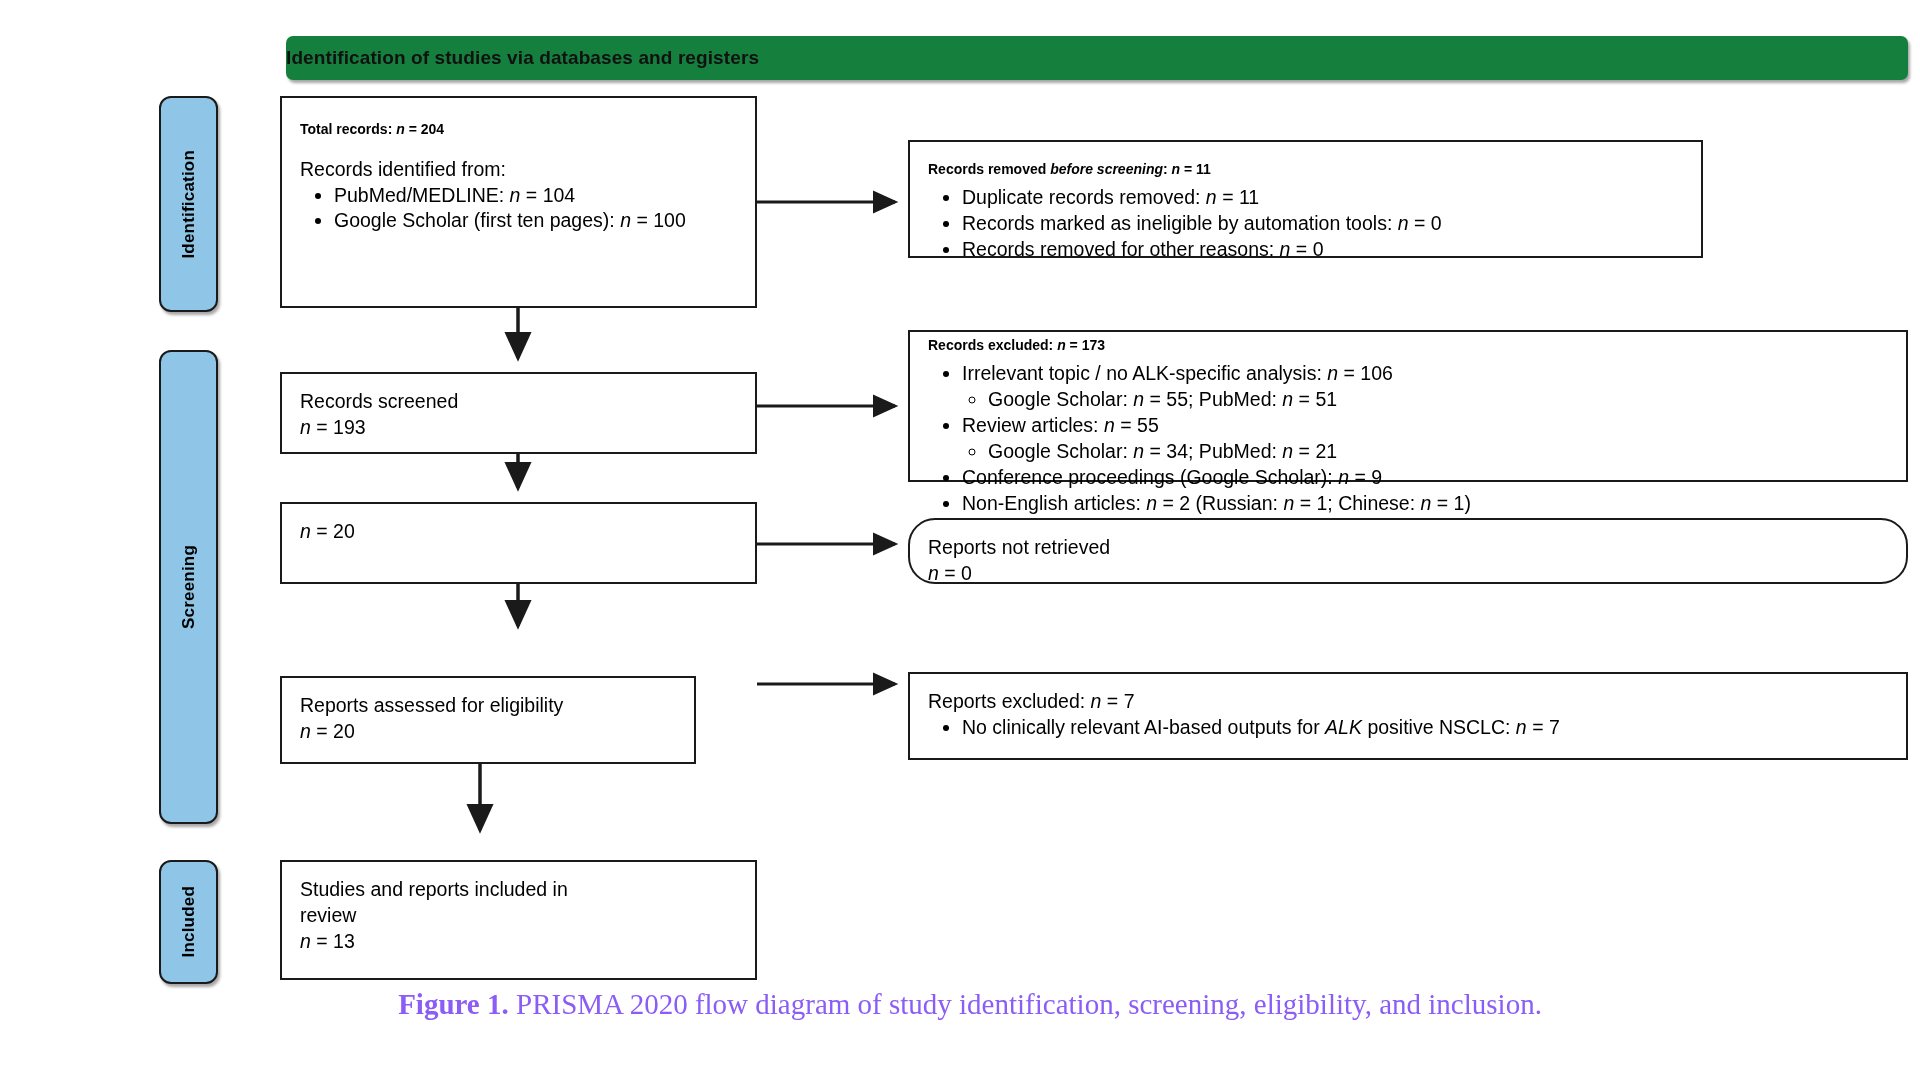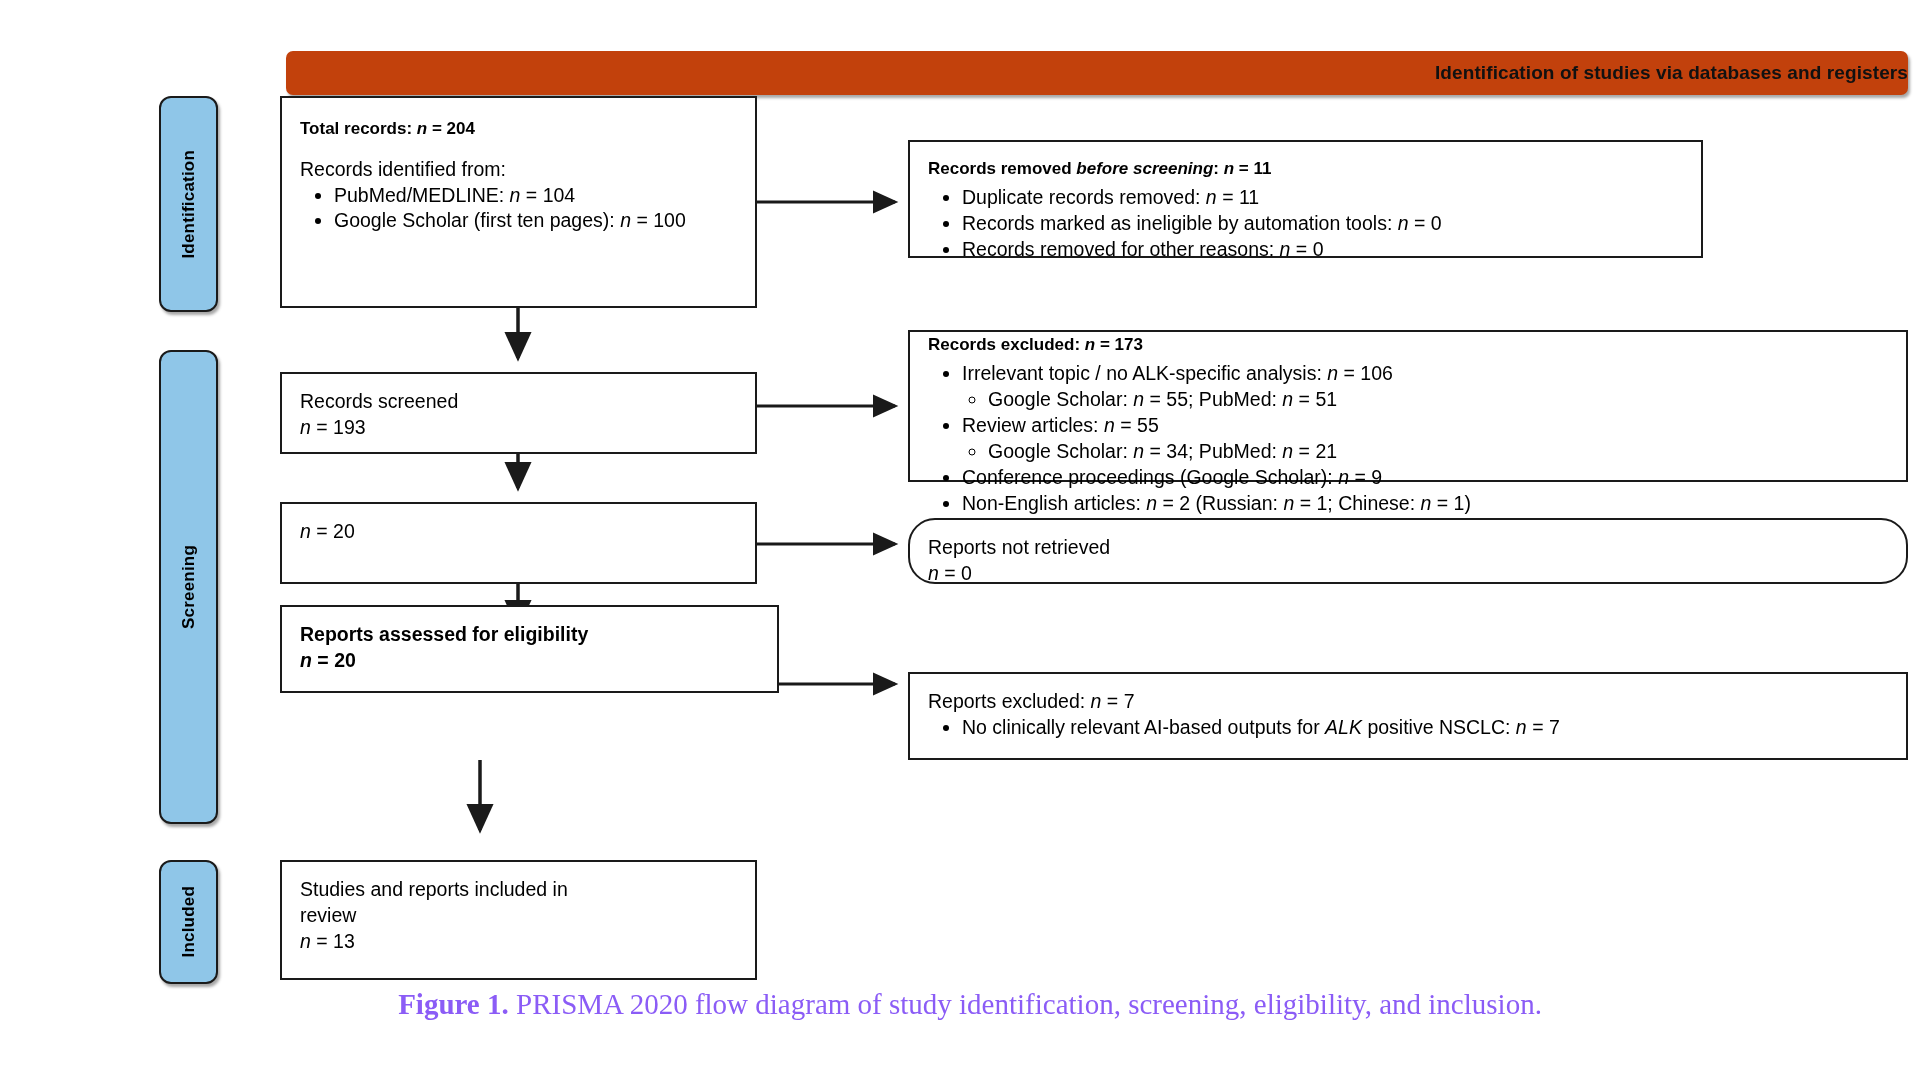--- a/index.html
+++ b/index.html
@@ -20,27 +20,26 @@
     height: 1080px;
   }
 
   
   .banner {
     position: absolute;
     left: 286px;
     top: 36px;
     width: 1622px;
     height: 44px;
-    background: #c2410c;
+    background: #15803d;
     border-radius: 7px;
     box-shadow: 2px 3px 3px rgba(0,0,0,0.35);
     display: flex;
     align-items: center;
-    justify-content: flex-end;
-    margin-top: 15px;
+    justify-content: flex-start;
   }
   .banner-text {
     font-size: 19px;
     font-weight: bold;
     letter-spacing: 0.1px;
     color: #111;
   }
 
   
   .stage {
@@ -72,21 +71,21 @@
     border: 2.5px solid #1a1a1a;
     box-sizing: border-box;
     padding: 14px 16px 10px 18px;
   }
   .box .line {
     font-size: 19.5px;
     line-height: 26px;
     white-space: nowrap;
   }
   .box .hd {
-    font-size: 17px;
+    font-size: 14px;
     font-weight: bold;
     line-height: 26px;
     margin-bottom: 2px;
   }
   .box ul {
     margin: 0;
     padding-left: 34px;
     list-style: disc;
   }
   .box ul ul {
@@ -100,21 +99,21 @@
   .box li.tight { line-height: 25px; }
   .bi { font-style: italic; font-weight: bold; }
 
   
   #box-total      { left: 280px; top: 96px;  width: 477px; height: 212px; padding-top: 18px; }
   #box-removed    { left: 908px; top: 140px; width: 795px; height: 118px; }
   #box-screened   { left: 280px; top: 372px; width: 477px; height: 82px; }
   #box-excluded   { left: 908px; top: 330px; width: 1000px; height: 152px; padding-top: 0; }
   #box-sought     { left: 280px; top: 502px; width: 477px; height: 82px; }
   #box-notretr    { left: 908px; top: 518px; width: 1000px; height: 66px; border-radius: 27px; }
-  #box-assessed   { left: 280px; top: 605px; width: 499px; height: 88px; font-weight: bold; }
+  #box-assessed   { left: 280px; top: 676px; width: 416px; height: 88px; }
   #box-repexcl    { left: 908px; top: 672px; width: 1000px; height: 88px; }
   #box-included   { left: 280px; top: 860px; width: 477px; height: 120px; }
 
   
   .svg-layer {
     position: absolute;
     left: 0; top: 0;
     width: 1920px;
     height: 1080px;
     pointer-events: none;

